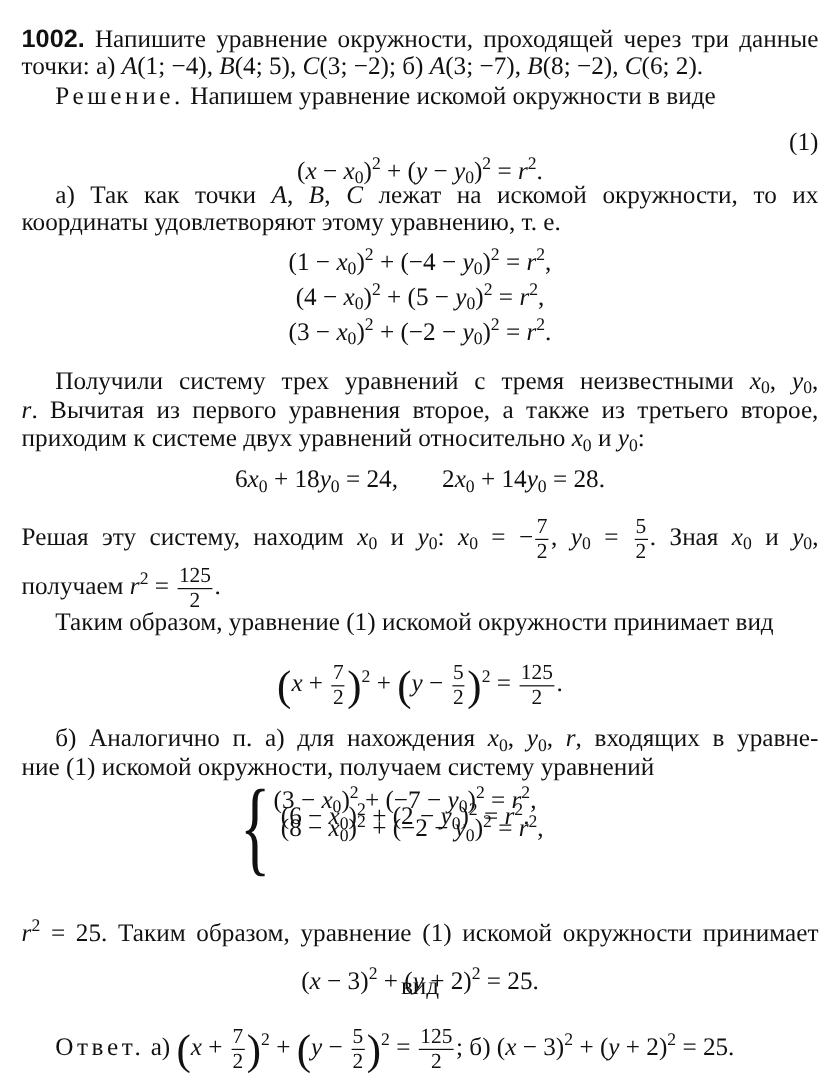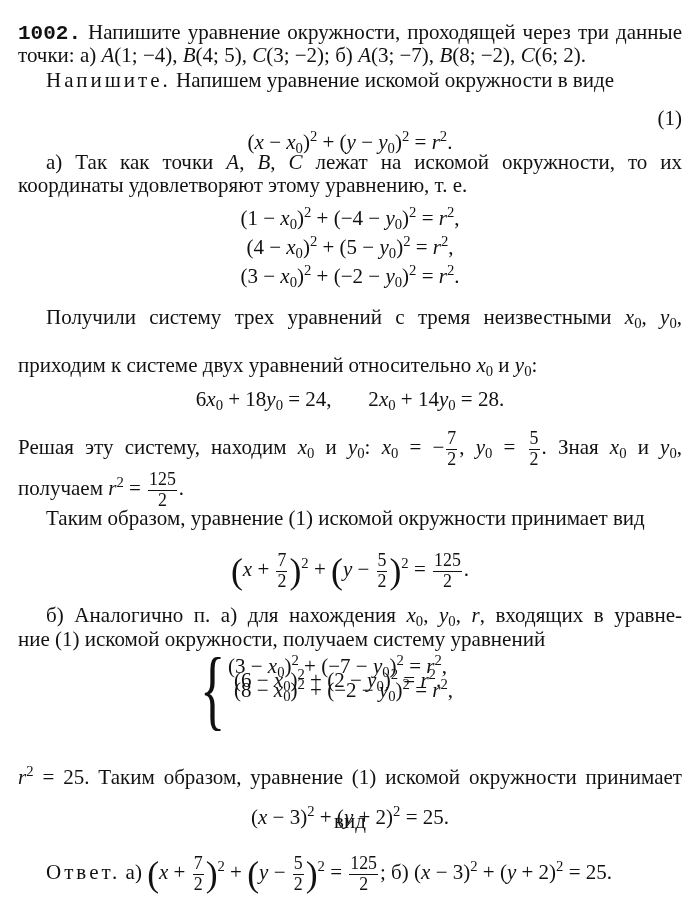--- a/index.html
+++ b/index.html
@@ -8,21 +8,21 @@
     font-family: "Liberation Serif", "DejaVu Serif", serif;
     color: #111;
     font-size: 21px;
     position: relative;
   }
   .page { position: absolute; left: 0; top: 0; width: 700px; height: 901px; }
   .line { position: absolute; left: 18px; right: 18px; white-space: nowrap; line-height: 24px; }
   .just { text-align: justify; text-align-last: justify; }
   .indent { left: 46px; }
   .center { text-align: center; left: 0; right: 0; }
-  .num { font-weight: bold; font-family: Liberation Mono, monospace; }
+  .num { font-weight: bold; font-family: Liberation Sans, sans-serif; }
   .spaced { letter-spacing: 3px; }
   i, .m { font-style: italic; }
   sub { font-size: 0.7em; vertical-align: -0.25em; }
   sup { font-size: 0.7em; vertical-align: 0.55em; line-height: 0; }
   .eqno { position: absolute; right: 18px; }
   .frac { display: inline-block; vertical-align: middle; text-align: center; line-height: 1; margin: 0 2px; }
   .frac > span { display: block; font-size: 0.85em; padding: 0 1px; }
   .frac > span.top { border-bottom: 1.2px solid #111; padding-bottom: 1px; }
   .frac > span.bot { padding-top: 1px; }
   .big { font-size: 1.7em; vertical-align: middle; line-height: 0; font-weight: 300; }
@@ -36,21 +36,21 @@
 
   <div class="line just" style="top:20px;">
     <span class="num">1002.</span>
     Напишите уравнение окружности, проходящей через три данные
   </div>
   <div class="line" style="top:43px;">
     точки: а) <i>A</i>(1; −4), <i>B</i>(4; 5), <i>C</i>(3; −2); б) <i>A</i>(3; −7), <i>B</i>(8; −2), <i>C</i>(6; 2).
   </div>
 
   <div class="line indent" style="top:68px;">
-    <span class="spaced">Напишите.</span>
+    <span class="spaced">Решение.</span>
     <span>Напишем уравнение искомой окружности в виде</span>
   </div>
 
   <div class="line center" style="top:106px;margin-top:24px;">
     (<i>x</i> − <i>x</i><sub>0</sub>)<sup>2</sup> + (<i>y</i> − <i>y</i><sub>0</sub>)<sup>2</sup> = <i>r</i><sup>2</sup>.
   </div>
   <span class="line" style="top:106px; left:auto;">
     <span class="eqno" style="position:static;">(1)</span>
   </span>
 
@@ -64,20 +64,23 @@
   </div>
   <div class="line center" style="top:235px;">
     (4 − <i>x</i><sub>0</sub>)<sup>2</sup> + (5 − <i>y</i><sub>0</sub>)<sup>2</sup> = <i>r</i><sup>2</sup>,
   </div>
   <div class="line center" style="top:264px;">
     (3 − <i>x</i><sub>0</sub>)<sup>2</sup> + (−2 − <i>y</i><sub>0</sub>)<sup>2</sup> = <i>r</i><sup>2</sup>.
   </div>
 
   <div class="line indent just" style="top:305px;">
     Получили систему трех уравнений с тремя неизвестными <i>x</i><sub>0</sub>, <i>y</i><sub>0</sub>,
+  </div>
+  <div class="line just" style="top:329px;">
+    <i>r</i>. Вычитая из первого уравнения второе, а также из третьего второе,
   </div>
   <div class="line" style="top:353px;">
     приходим к системе двух уравнений относительно <i>x</i><sub>0</sub> и <i>y</i><sub>0</sub>:
   </div>
 
   <div class="line center" style="top:387px;">
     6<i>x</i><sub>0</sub> + 18<i>y</i><sub>0</sub> = 24,&nbsp;&nbsp;&nbsp;&nbsp;&nbsp;&nbsp;&nbsp;2<i>x</i><sub>0</sub> + 14<i>y</i><sub>0</sub> = 28.
   </div>
 
   <div class="line just" style="top:430px;">

